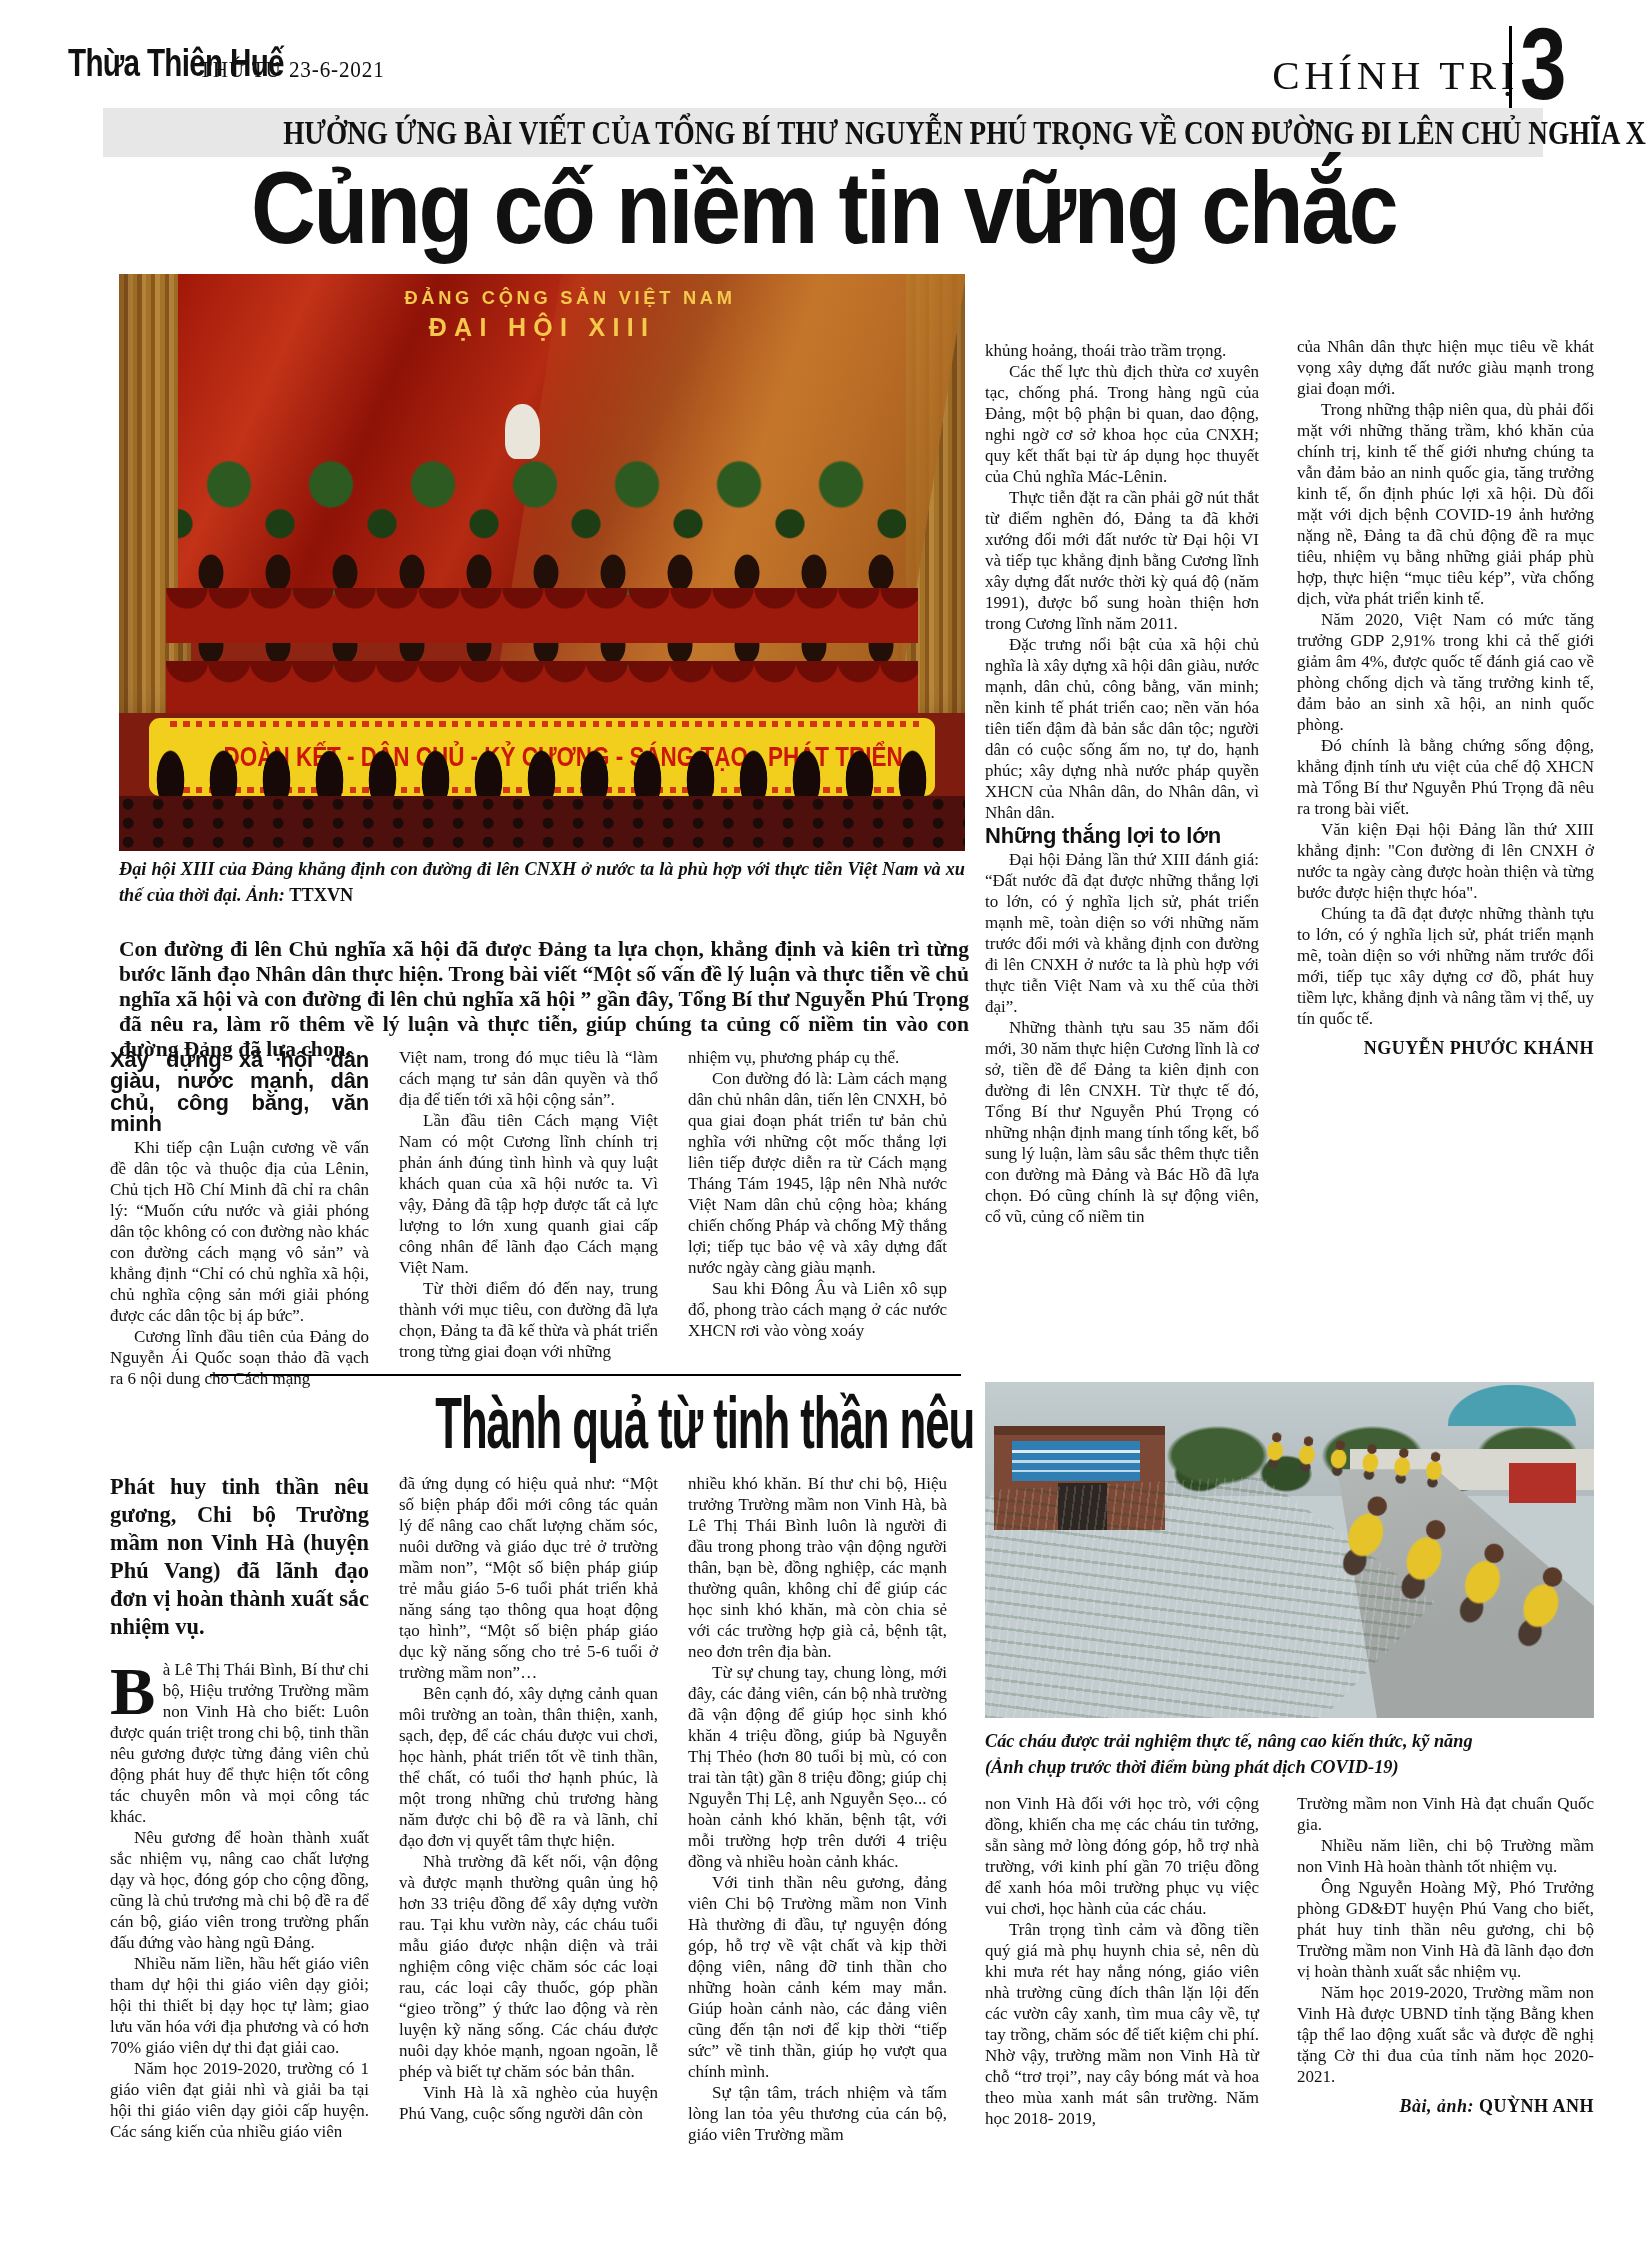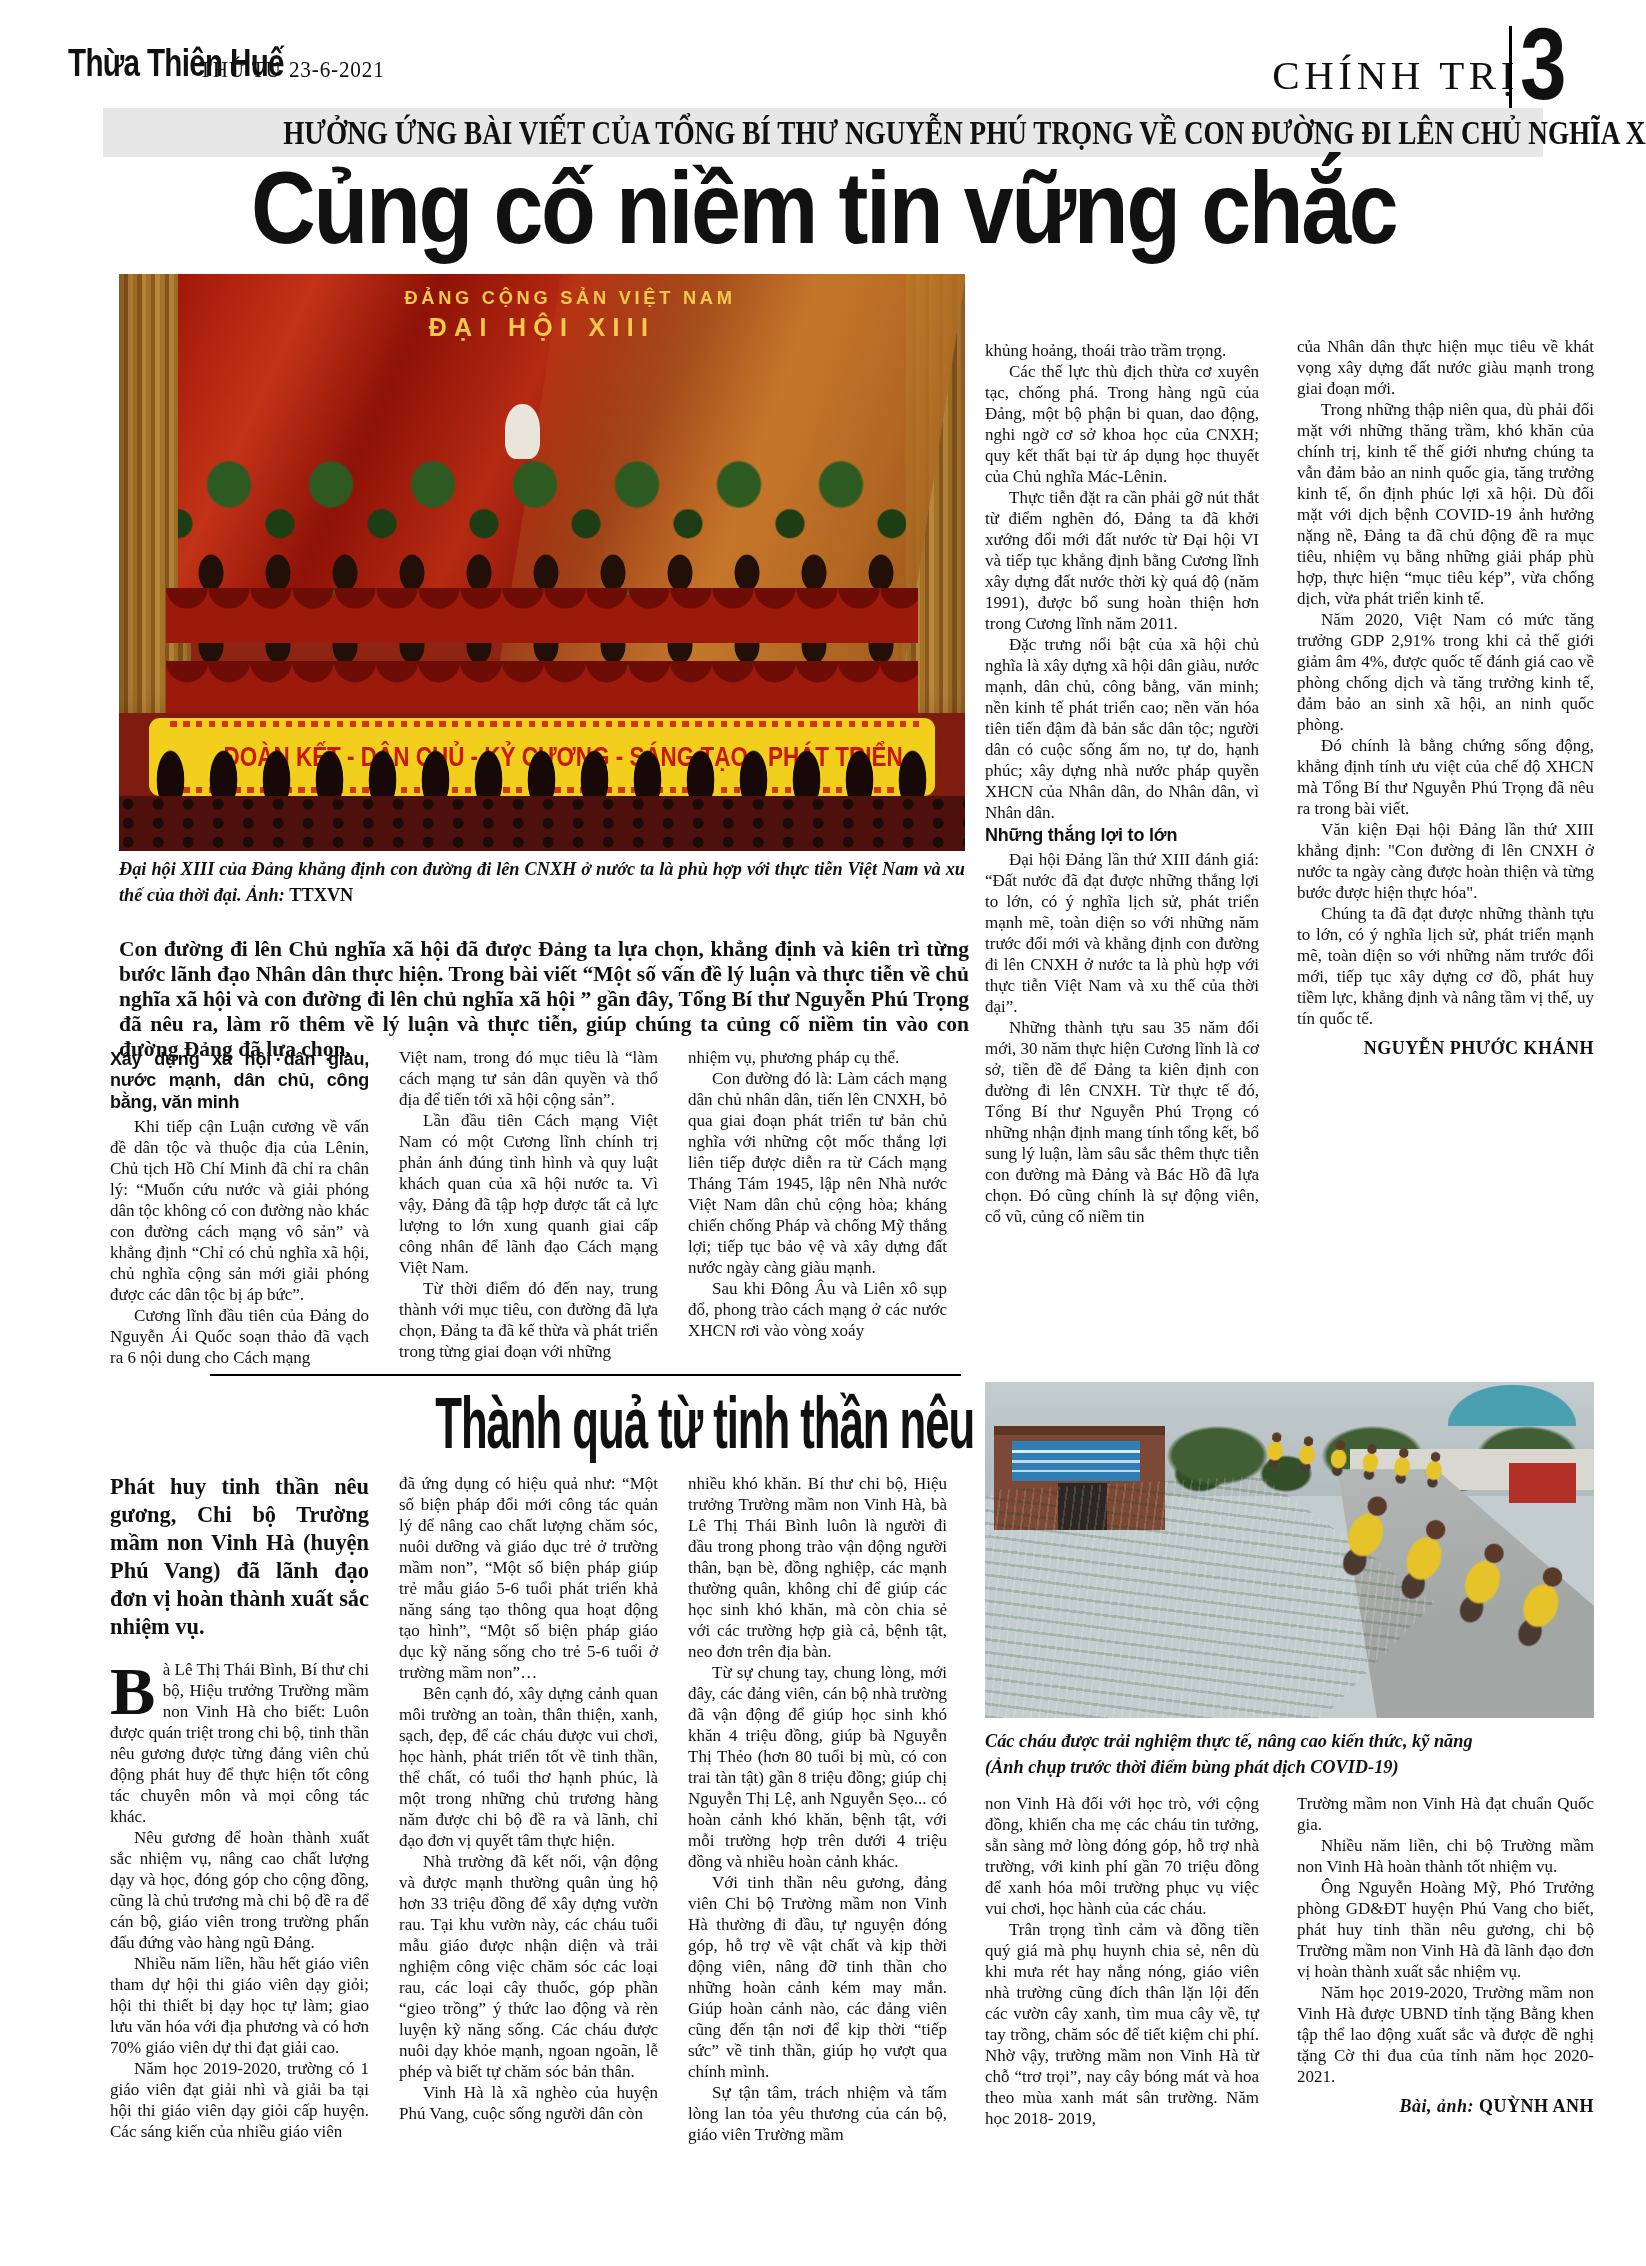--- a/index.html
+++ b/index.html
@@ -23,21 +23,21 @@
   .kicker span{display:inline-block;font-weight:bold;font-size:34px;transform:scaleX(.8);
                transform-origin:center;letter-spacing:0px;}
   .headline1{left:101px;top:154px;width:1446px;text-align:center;white-space:nowrap;}
   .headline1 span{display:inline-block;font-family:"Liberation Sans",sans-serif;font-weight:bold;
                   font-size:102px;line-height:108px;transform:scaleX(.88);transform-origin:center;letter-spacing:-2.7px;}
 
   .col{position:absolute;font-size:17px;line-height:21px;text-align:justify;}
   .blk{margin:0;}
   .b-p{text-indent:24px;}
   .b-pc{text-indent:0;}
-  .b-sub{font-family:"Liberation Sans",sans-serif;font-weight:bold;font-size:18px;line-height:21.5px;
+  .b-sub{font-family:"Liberation Sans",sans-serif;font-weight:bold;font-size:22px;line-height:21.5px;
          letter-spacing:-0.2px;margin:1.8px 0 2.7px 0;}
   .b-intro{font-weight:bold;font-size:22.4px;line-height:28px;margin-bottom:18.3px;text-align:justify;}
   .b-drop{text-indent:0;}
   .dropcap{float:left;font-weight:bold;font-size:68px;line-height:55px;padding:4.6px 7.3px 0 0;}
   .b-byline{text-align:right;font-weight:bold;font-size:18px;letter-spacing:0.5px;margin-top:9.1px;}
   .b-byline .pre{font-style:italic;margin-top:48px;}
 
   .caption{font-weight:bold;font-style:italic;font-size:18.3px;line-height:25.6px;text-align:justify;}
   .caption .credit{font-style:italic;}
   .caption .credit b{font-style:normal;}

